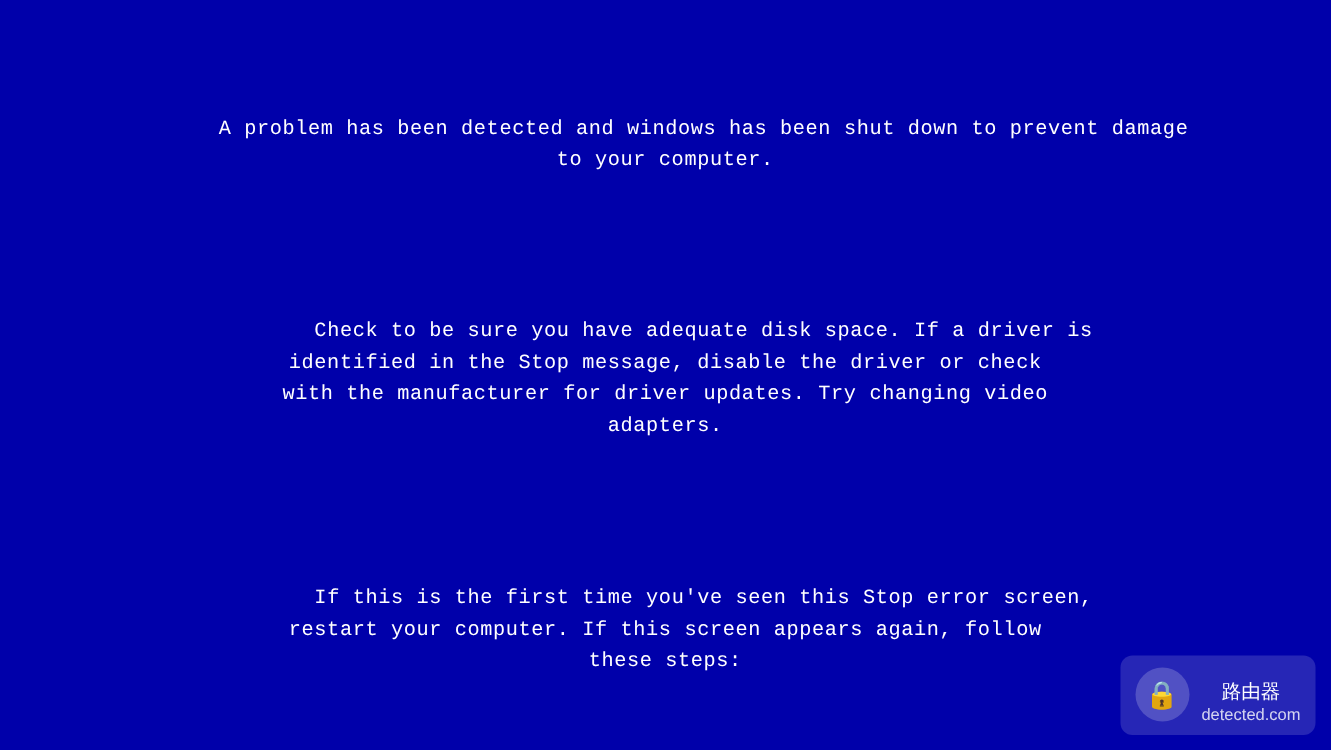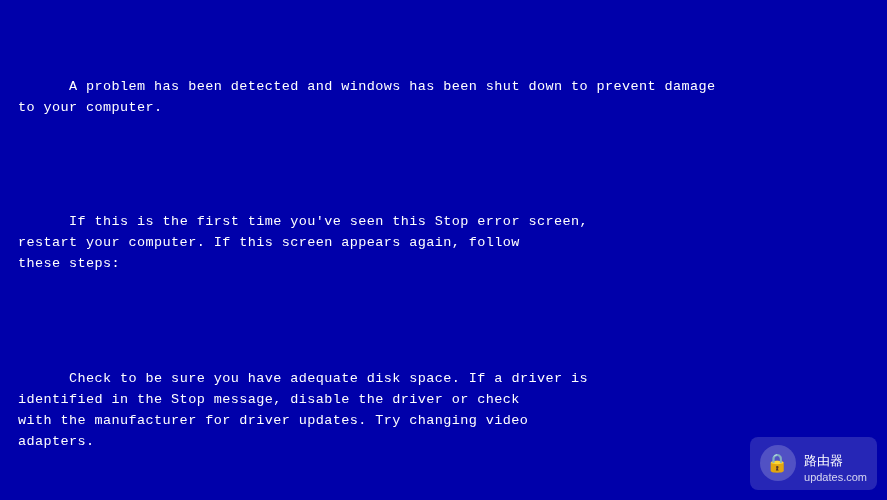--- a/index.html
+++ b/index.html
@@ -17,20 +17,21 @@
       color: #FFFFFF;
       position: relative;
     }
 
     .bsod-screen {
       width: 887px;
       height: 500px;
       background-color: #0000AA;
       padding: 14px 18px;
       position: relative;
+      text-align: center;
     }
 
     .bsod-text {
       font-size: 13.5px;
       line-height: 1.55;
       white-space: pre-wrap;
       word-break: break-all;
       letter-spacing: 0.03em;
     }
 
@@ -78,40 +79,40 @@
 <body>
 
 <div class="bsod-screen">
 
   <div class="bsod-text">
     <div class="paragraph">
       <span>A problem has been detected and windows has been shut down to prevent damage
 to your computer.</span>
     </div>
     <div class="paragraph">
-      <span>If this is the first time you've seen this Stop error screen,
-restart your computer. If this screen appears again, follow
-these steps:</span>
-    </div>
-    <div class="paragraph">
       <span>Check to be sure you have adequate disk space. If a driver is
 identified in the Stop message, disable the driver or check
 with the manufacturer for driver updates. Try changing video
 adapters.</span>
+    </div>
+    <div class="paragraph">
+      <span>If this is the first time you've seen this Stop error screen,
+restart your computer. If this screen appears again, follow
+these steps:</span>
     </div>
     
     
     
     
     
   </div>
 
   <div class="watermark">
     <div class="watermark-icon">
       <span>🔒</span>
     </div>
     <div class="watermark-text">
       <div>路由器</div>
-      <div class="site">updates.com</div>
+      <div class="site">detected.com</div>
     </div>
   </div>
 
 </div>
 
 </body></html>

